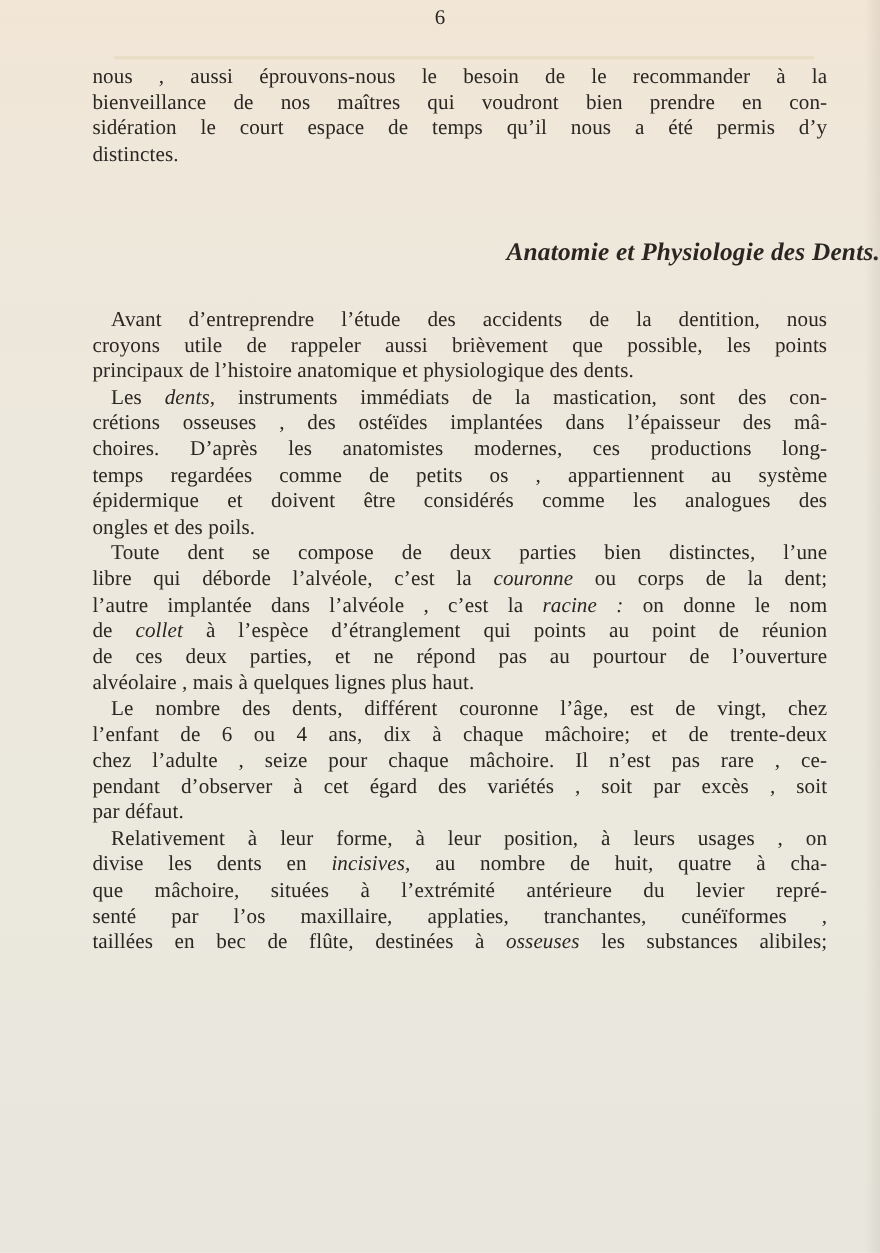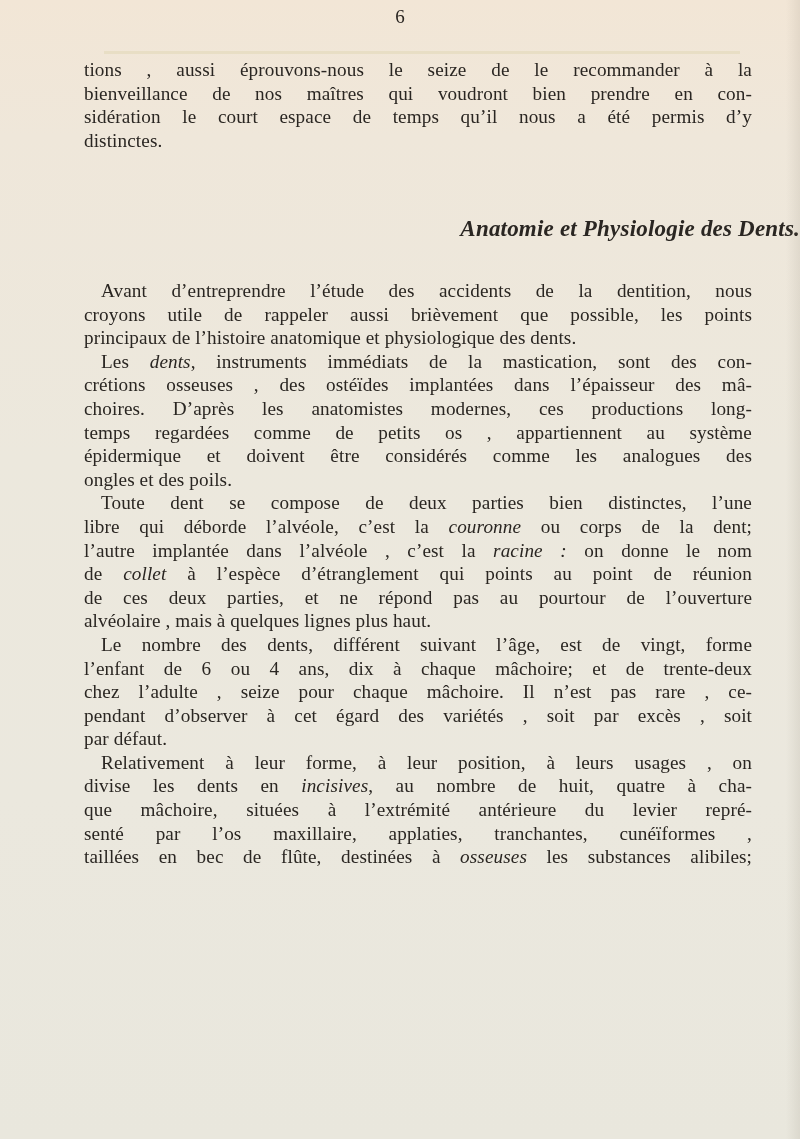--- a/index.html
+++ b/index.html
@@ -82,21 +82,21 @@
     }
   </style>
 </head>
 <body>
 
 <div class="page">
   <div class="page-number">6</div>
   <div class="header-rule"></div>
 
   <div class="text-block" id="intro-block" style="top:58px;">
-    <span class="line">tions , aussi éprouvons-nous le seize de le recommander à la</span>
+    <span class="line">nous , aussi éprouvons-nous le besoin de le recommander à la</span>
     <span class="line">bienveillance de nos maîtres qui voudront bien prendre en con-</span>
     <span class="line">sidération le court espace de temps qu’il nous a été permis d’y</span>
     <span class="line last">distinctes.</span>
   </div>
 
   <div class="heading">Anatomie et Physiologie des Dents.</div>
 
   <div class="text-block" id="body-block" style="top:279px;">
 
     <span class="line indent">Avant d’entreprendre l’étude des accidents de la dentition, nous</span>
@@ -110,21 +110,21 @@
     <span class="line">épidermique et doivent être considérés comme les analogues des</span>
     <span class="line last">ongles et des poils.</span>
 
     <span class="line indent">Toute dent se compose de deux parties bien distinctes, l’une</span>
     <span class="line"><span>libre qui déborde l’alvéole, c’est la </span><em>couronne</em><span> ou corps de la dent;</span></span>
     <span class="line"><span>l’autre implantée dans l’alvéole , c’est la </span><em>racine :</em><span> on donne le nom</span></span>
     <span class="line"><span>de </span><em>collet</em><span> à l’espèce d’étranglement qui points au point de réunion</span></span>
     <span class="line">de ces deux parties, et ne répond pas au pourtour de l’ouverture</span>
     <span class="line last">alvéolaire , mais à quelques lignes plus haut.</span>
 
-    <span class="line indent">Le nombre des dents, différent suivant l’âge, est de vingt, forme</span>
+    <span class="line indent">Le nombre des dents, différent couronne l’âge, est de vingt, chez</span>
     <span class="line">l’enfant de 6 ou 4 ans, dix à chaque mâchoire; et de trente-deux</span>
     <span class="line">chez l’adulte , seize pour chaque mâchoire. Il n’est pas rare , ce-</span>
     <span class="line">pendant d’observer à cet égard des variétés , soit par excès , soit</span>
     <span class="line last">par défaut.</span>
 
     <span class="line indent">Relativement à leur forme, à leur position, à leurs usages , on</span>
     <span class="line"><span>divise les dents en </span><em>incisives</em><span>, au nombre de huit, quatre à cha-</span></span>
     <span class="line">que mâchoire, situées à l’extrémité antérieure du levier repré-</span>
     <span class="line">senté par l’os maxillaire, applaties, tranchantes, cunéïformes ,</span>
     <span class="line"><span>taillées en bec de flûte, destinées à </span><em>osseuses</em><span> les substances alibiles;</span></span>

